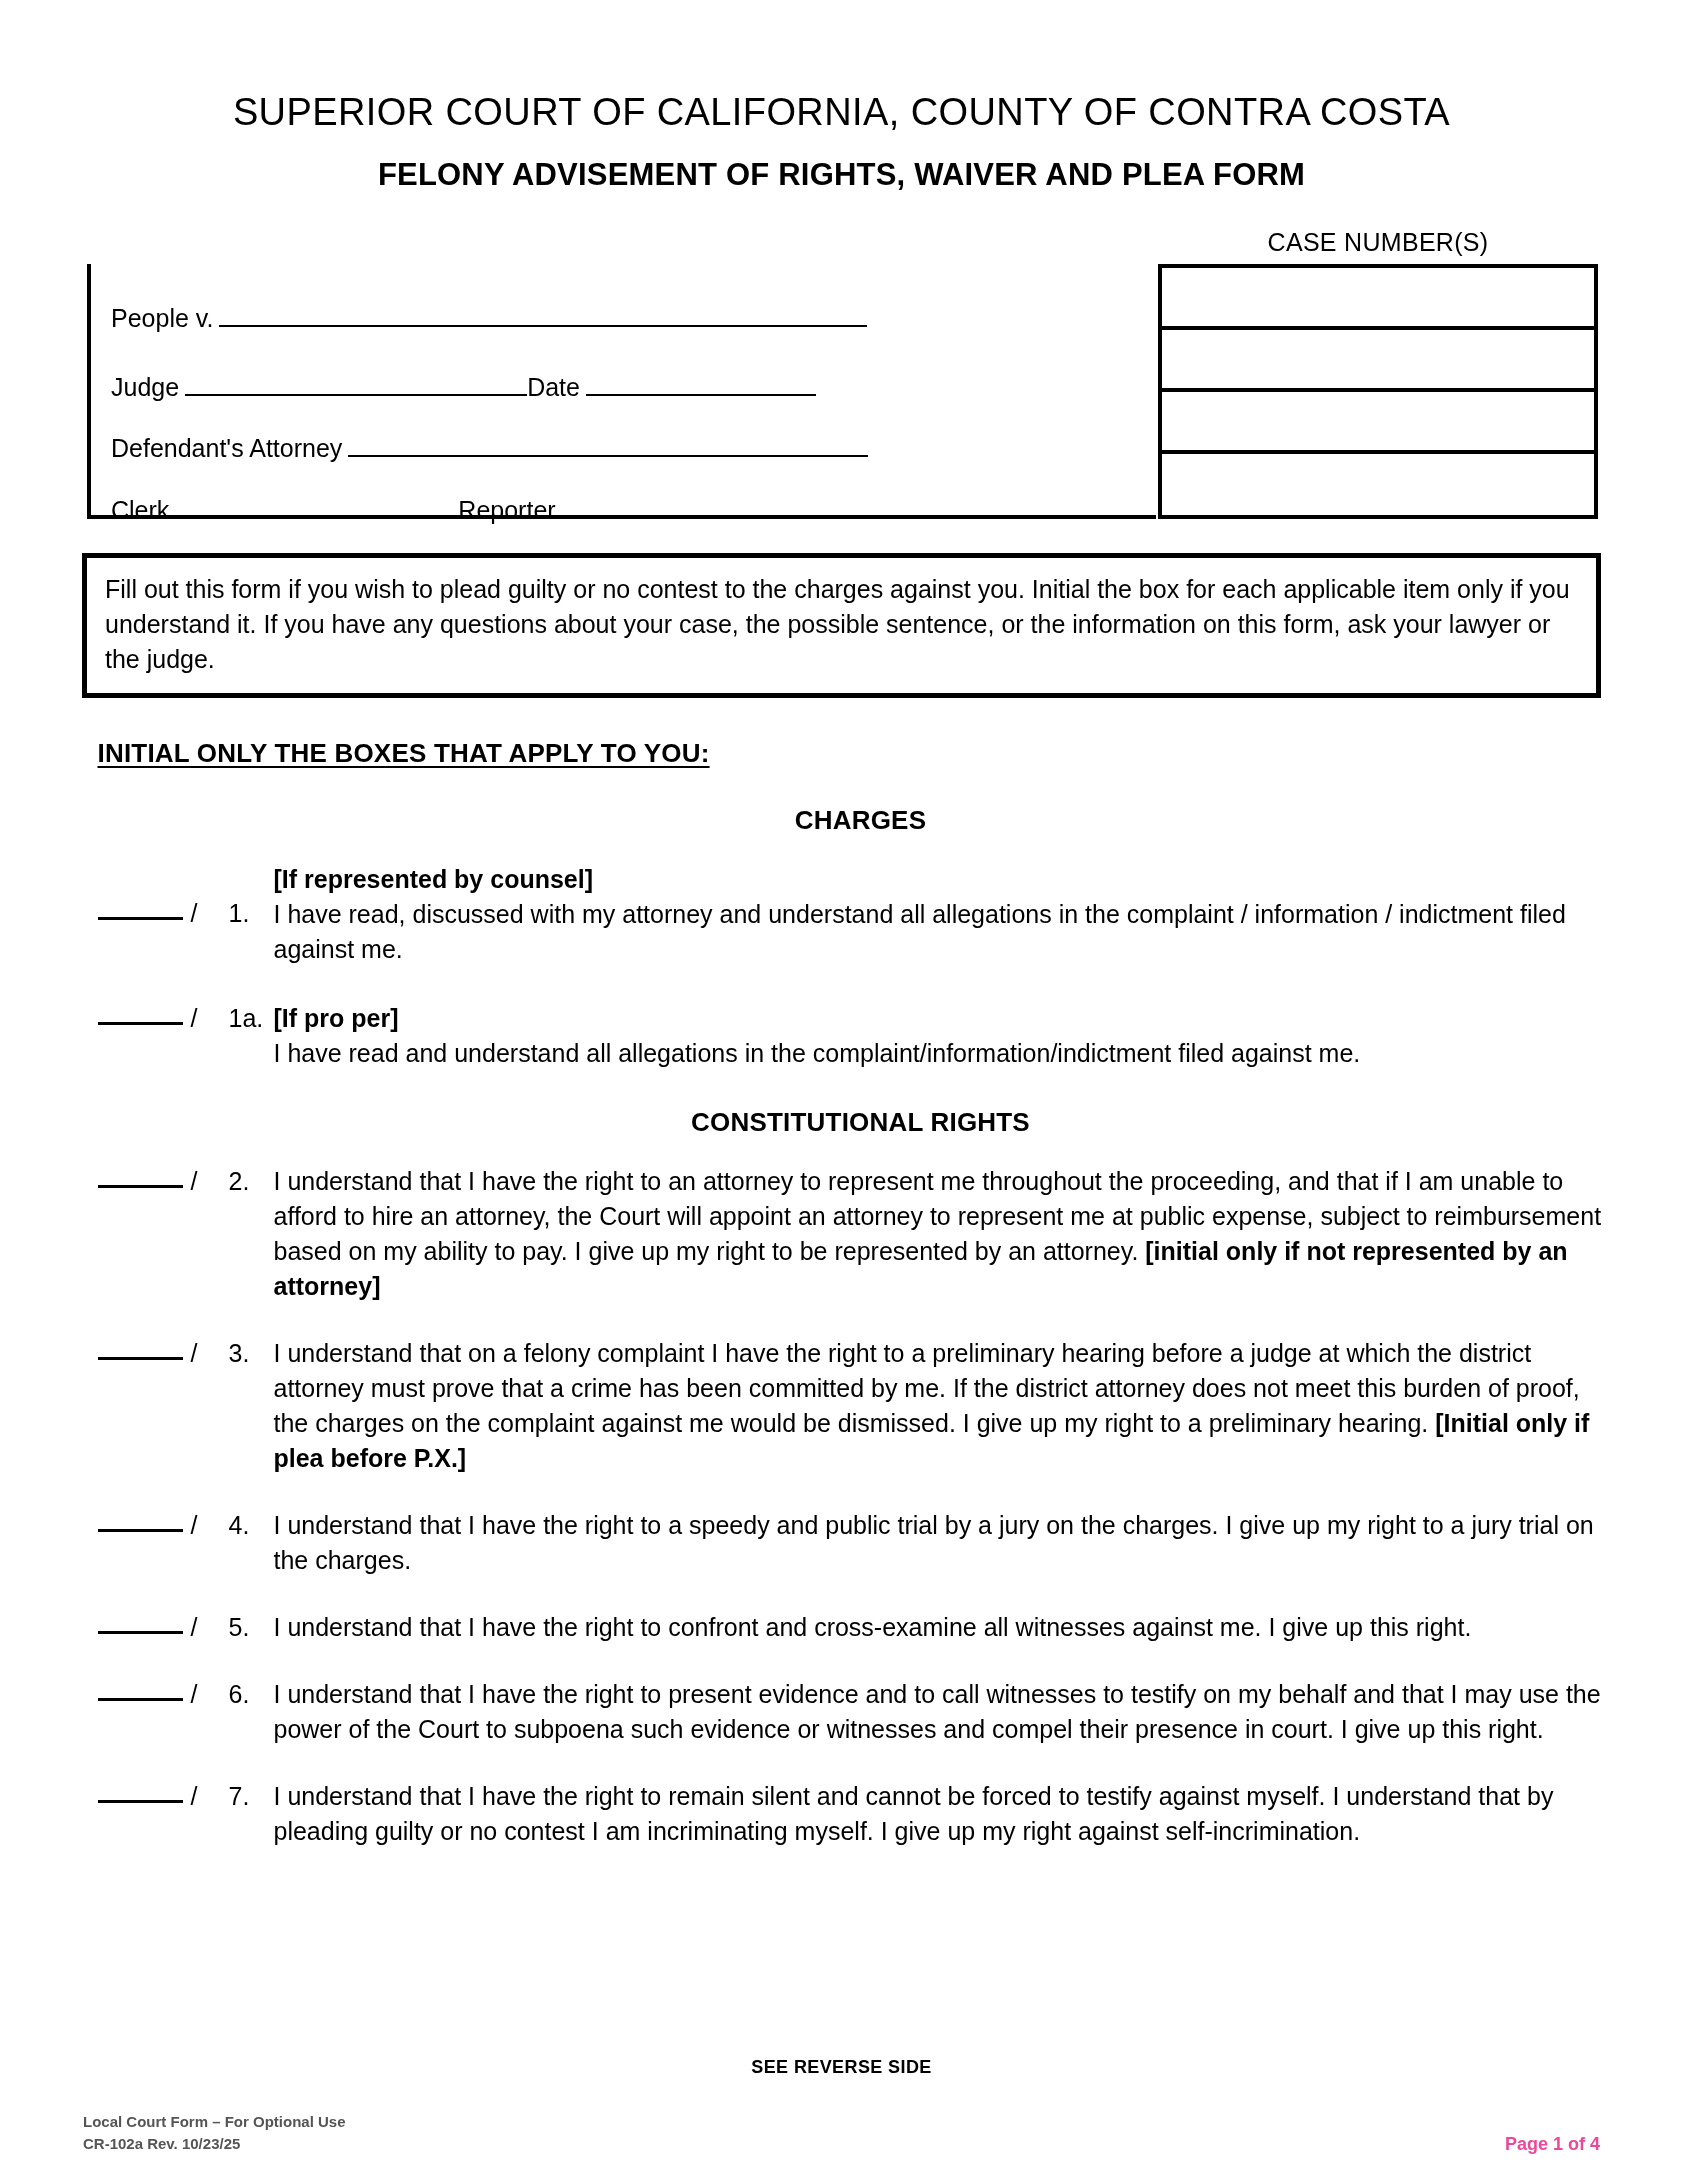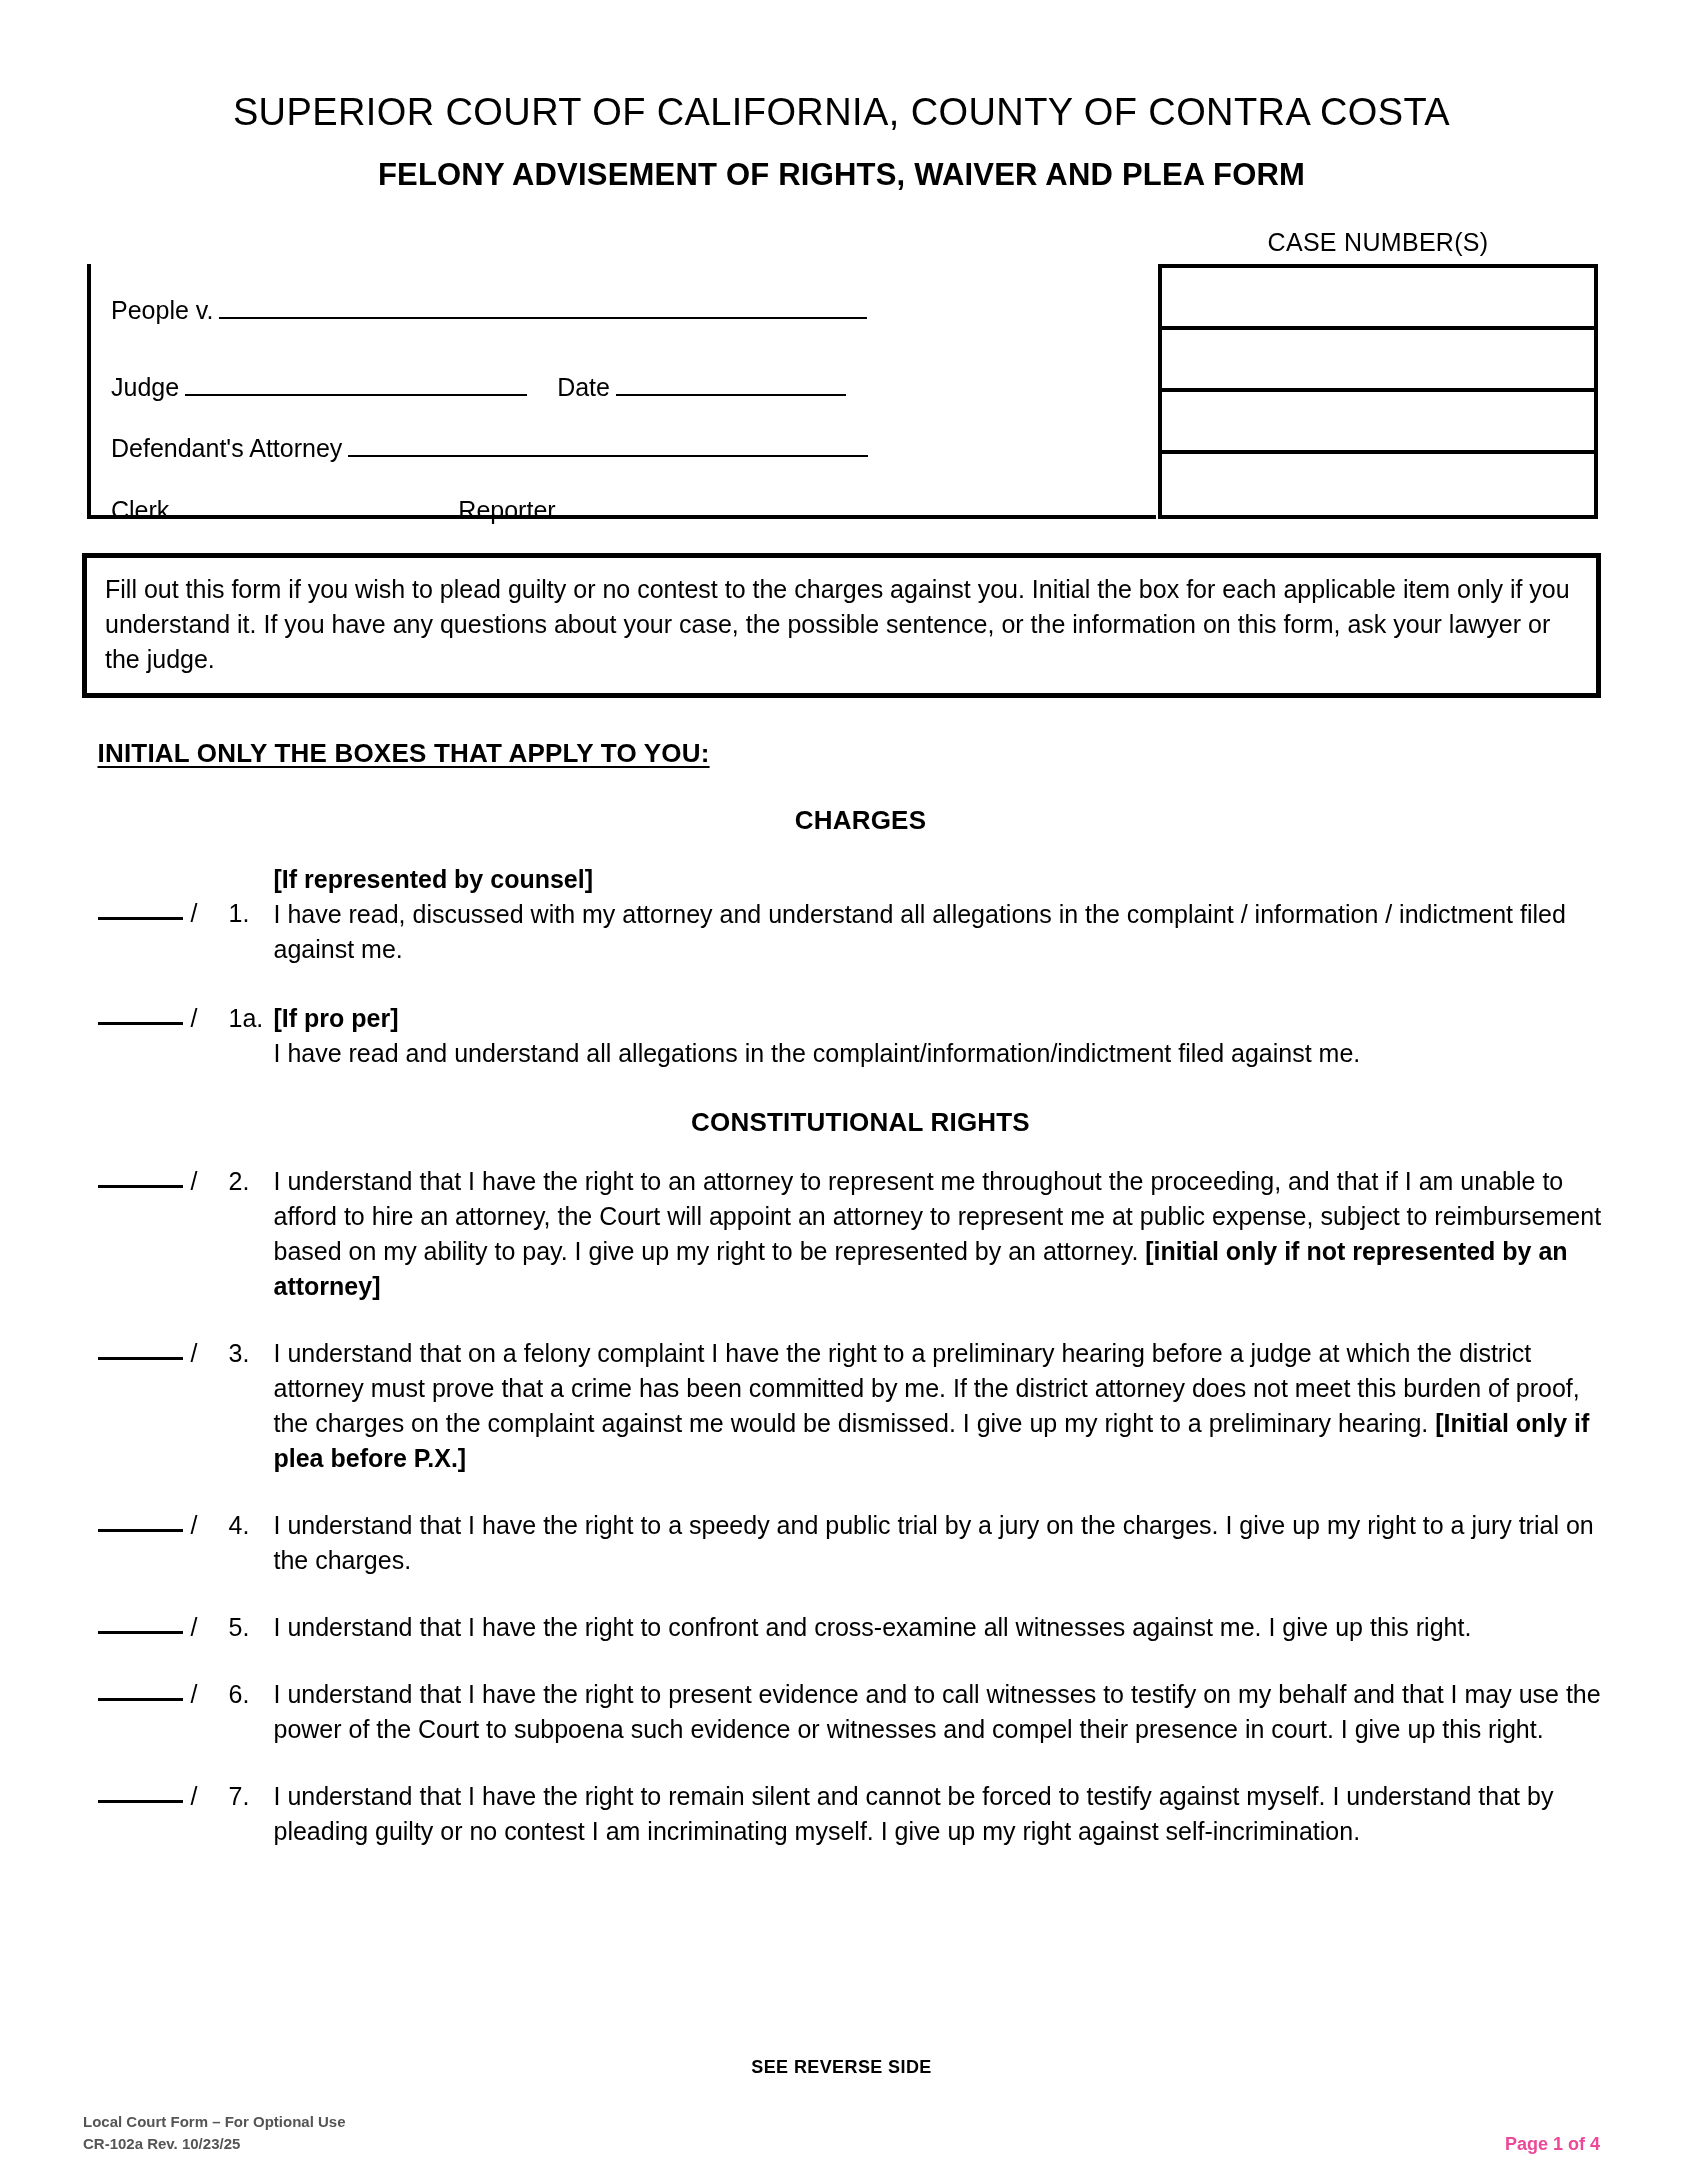--- a/index.html
+++ b/index.html
@@ -75,21 +75,21 @@
     align-items: baseline;
     font-size: 25px;
     white-space: nowrap;
   }
   .party-row .fld-label { margin-right: 6px; }
   .rule {
     display: inline-block;
     border-bottom: 2px solid #000;
     height: 20px;
   }
-  .r-people { top: 32px; }
+  .r-people { top: 40px; }
   .r-judge  { top: 109px; }
   .r-atty   { top: 170px; }
   .r-clerk  { top: 232px; }
 
   .case-box {
     position: absolute;
     right: 0;
     top: 36px;
     width: 440px;
     height: 255px;
@@ -227,21 +227,21 @@
     <div class="party-box">
 
       <div class="party-row r-people">
         <span class="fld-label">People v.</span>
         <span class="rule" style="width:648px"></span>
       </div>
 
       <div class="party-row r-judge">
         <span class="fld-label">Judge</span>
         <span class="rule" style="width:342px"></span>
-        <span class="fld-label" style="margin-left:30px">Date</span>
+        <span class="fld-label" style="margin-left:0">Date</span>
         <span class="rule" style="width:230px"></span>
       </div>
 
       <div class="party-row r-atty">
         <span class="fld-label">Defendant's Attorney</span>
         <span class="rule" style="width:520px"></span>
       </div>
 
       <div class="party-row r-clerk">
         <span class="fld-label">Clerk</span>

